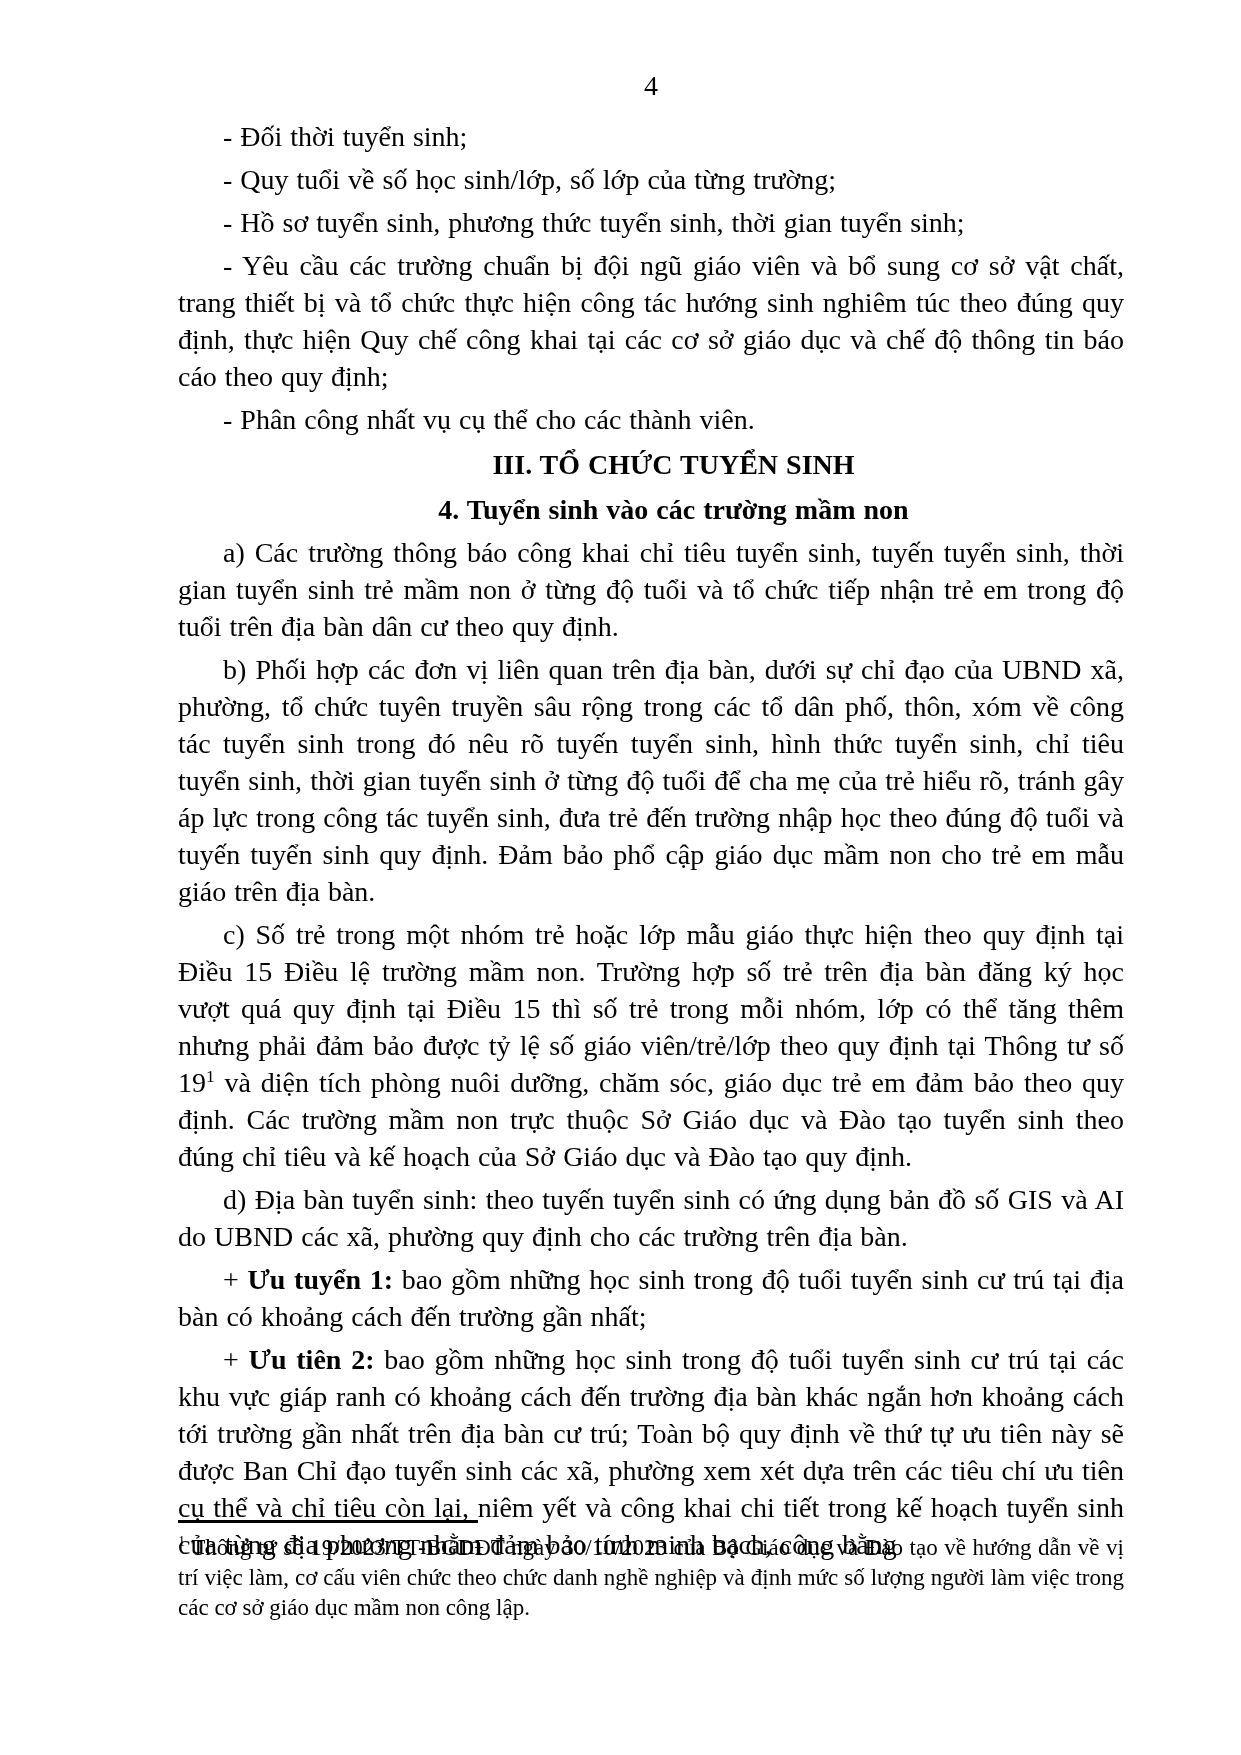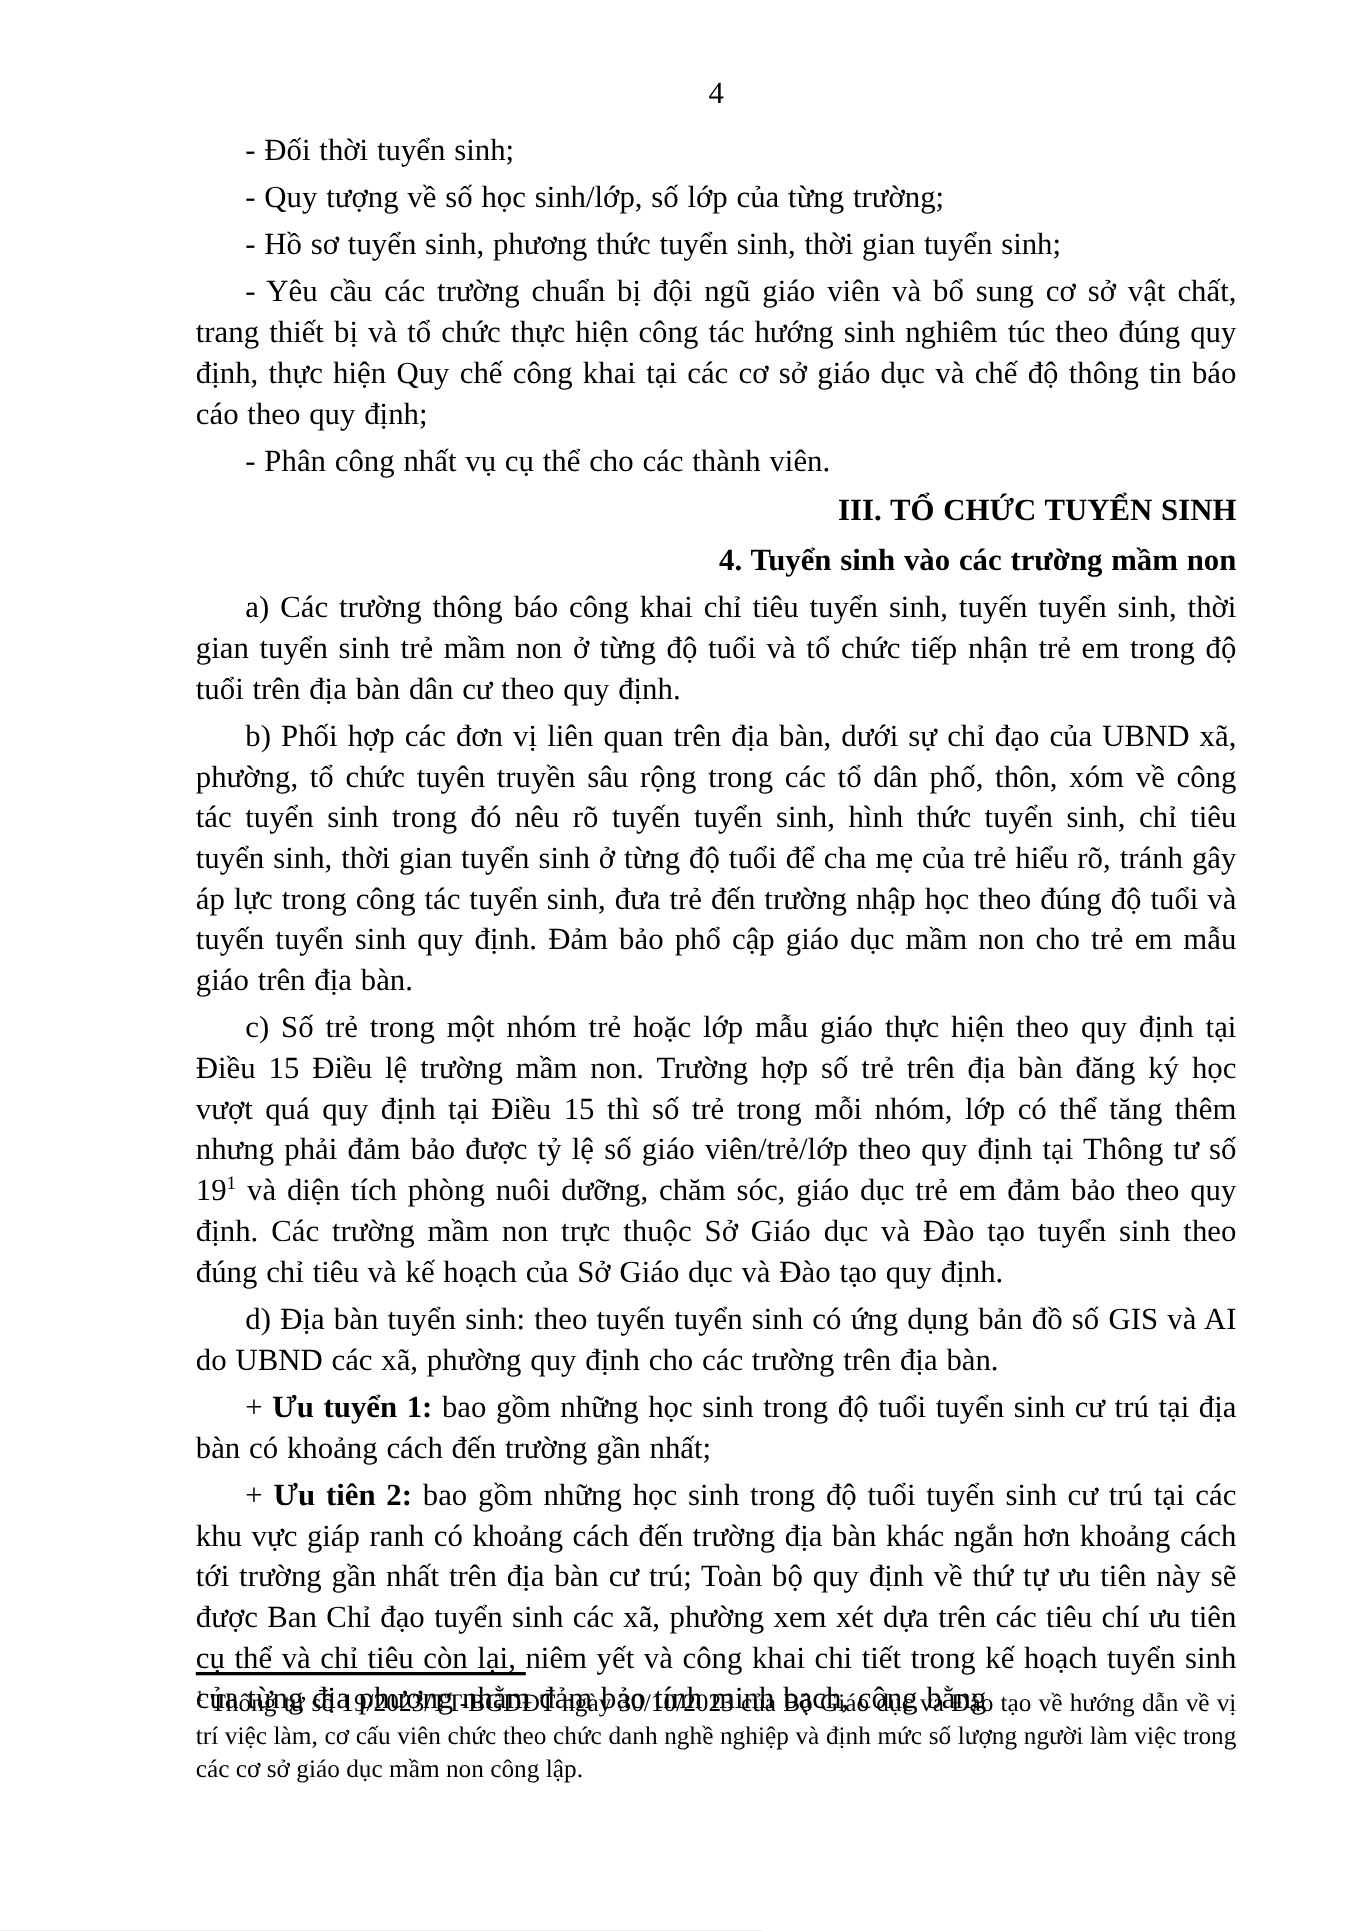--- a/index.html
+++ b/index.html
@@ -28,21 +28,21 @@
   .doc p {
     margin: 6px 0 0 0;
     font-size: 28px;
     line-height: 37px;
     text-indent: 45px;
     text-align: justify;
     word-spacing: 1px;
   }
   .doc p.heading {
     font-weight: bold;
-    text-align: right;
+    text-align: center;
     margin-top: 8px;
   }
   .doc .b { font-weight: bold; }
   sup.fn {
     font-size: 0.62em;
     vertical-align: super;
     line-height: 0;
   }
   .footnote-block {
     position: absolute;
@@ -65,21 +65,21 @@
   }
 </style>
 </head>
 <body>
 
 <div class="page">
   <div class="content doc">
     <div class="page-num">4</div>
     <div id="doc-body">
         <p><span>- Đối thời tuyển sinh;</span></p>
-        <p><span>- Quy tượng về số học sinh/lớp, số lớp của từng trường;</span></p>
+        <p><span>- Quy tuổi về số học sinh/lớp, số lớp của từng trường;</span></p>
         <p><span>- Hồ sơ tuyển sinh, phương thức tuyển sinh, thời gian tuyển sinh;</span></p>
         <p><span>- Yêu cầu các trường chuẩn bị đội ngũ giáo viên và bổ sung cơ sở vật chất, trang thiết bị và tổ chức thực hiện công tác hướng sinh nghiêm túc theo đúng quy định, thực hiện Quy chế công khai tại các cơ sở giáo dục và chế độ thông tin báo cáo theo quy định;</span></p>
         <p><span>- Phân công nhất vụ cụ thể cho các thành viên.</span></p>
         <p class="heading"><span class="b">III. TỔ CHỨC TUYỂN SINH</span></p>
         <p class="heading"><span class="b">4. Tuyển sinh vào các trường mầm non</span></p>
         <p><span>a) Các trường thông báo công khai chỉ tiêu tuyển sinh, tuyến tuyển sinh, thời gian tuyển sinh trẻ mầm non ở từng độ tuổi và tổ chức tiếp nhận trẻ em trong độ tuổi trên địa bàn dân cư theo quy định.</span></p>
         <p><span>b) Phối hợp các đơn vị liên quan trên địa bàn, dưới sự chỉ đạo của UBND xã, phường, tổ chức tuyên truyền sâu rộng trong các tổ dân phố, thôn, xóm về công tác tuyển sinh trong đó nêu rõ tuyến tuyển sinh, hình thức tuyển sinh, chỉ tiêu tuyển sinh, thời gian tuyển sinh ở từng độ tuổi để cha mẹ của trẻ hiểu rõ, tránh gây áp lực trong công tác tuyển sinh, đưa trẻ đến trường nhập học theo đúng độ tuổi và tuyến tuyển sinh quy định. Đảm bảo phổ cập giáo dục mầm non cho trẻ em mẫu giáo trên địa bàn.</span></p>
         <p><span>c) Số trẻ trong một nhóm trẻ hoặc lớp mẫu giáo thực hiện theo quy định tại Điều 15 Điều lệ trường mầm non. Trường hợp số trẻ trên địa bàn đăng ký học vượt quá quy định tại Điều 15 thì số trẻ trong mỗi nhóm, lớp có thể tăng thêm nhưng phải đảm bảo được tỷ lệ số giáo viên/trẻ/lớp theo quy định tại Thông tư số 19</span><sup class="fn">1</sup><span> và diện tích phòng nuôi dưỡng, chăm sóc, giáo dục trẻ em đảm bảo theo quy định. Các trường mầm non trực thuộc Sở Giáo dục và Đào tạo tuyển sinh theo đúng chỉ tiêu và kế hoạch của Sở Giáo dục và Đào tạo quy định.</span></p>
         <p><span>d) Địa bàn tuyển sinh: theo tuyến tuyển sinh có ứng dụng bản đồ số GIS và AI do UBND các xã, phường quy định cho các trường trên địa bàn.</span></p>
         <p><span>+ </span><span class="b">Ưu tuyển 1:</span><span> bao gồm những học sinh trong độ tuổi tuyển sinh cư trú tại địa bàn có khoảng cách đến trường gần nhất;</span></p>

